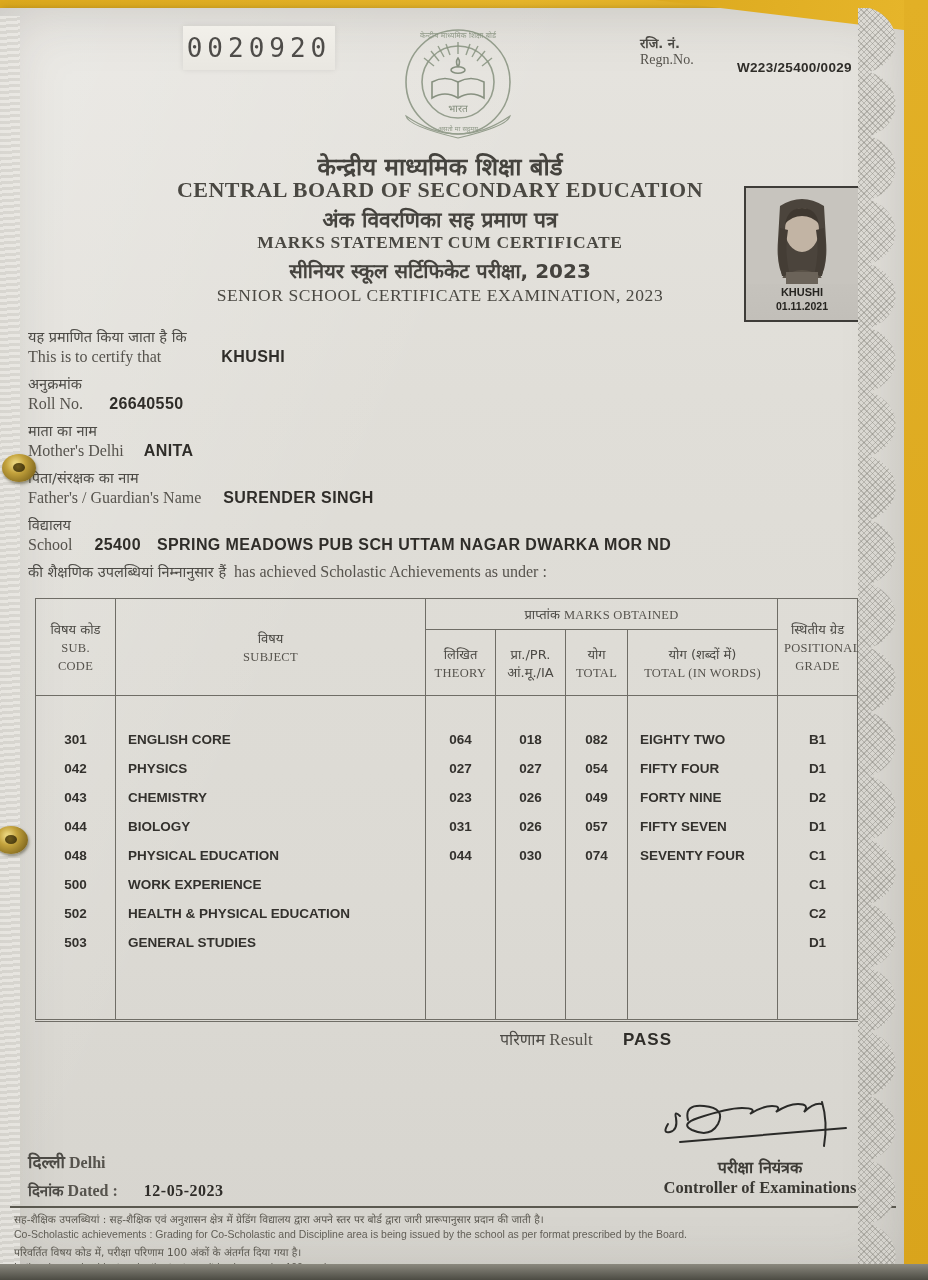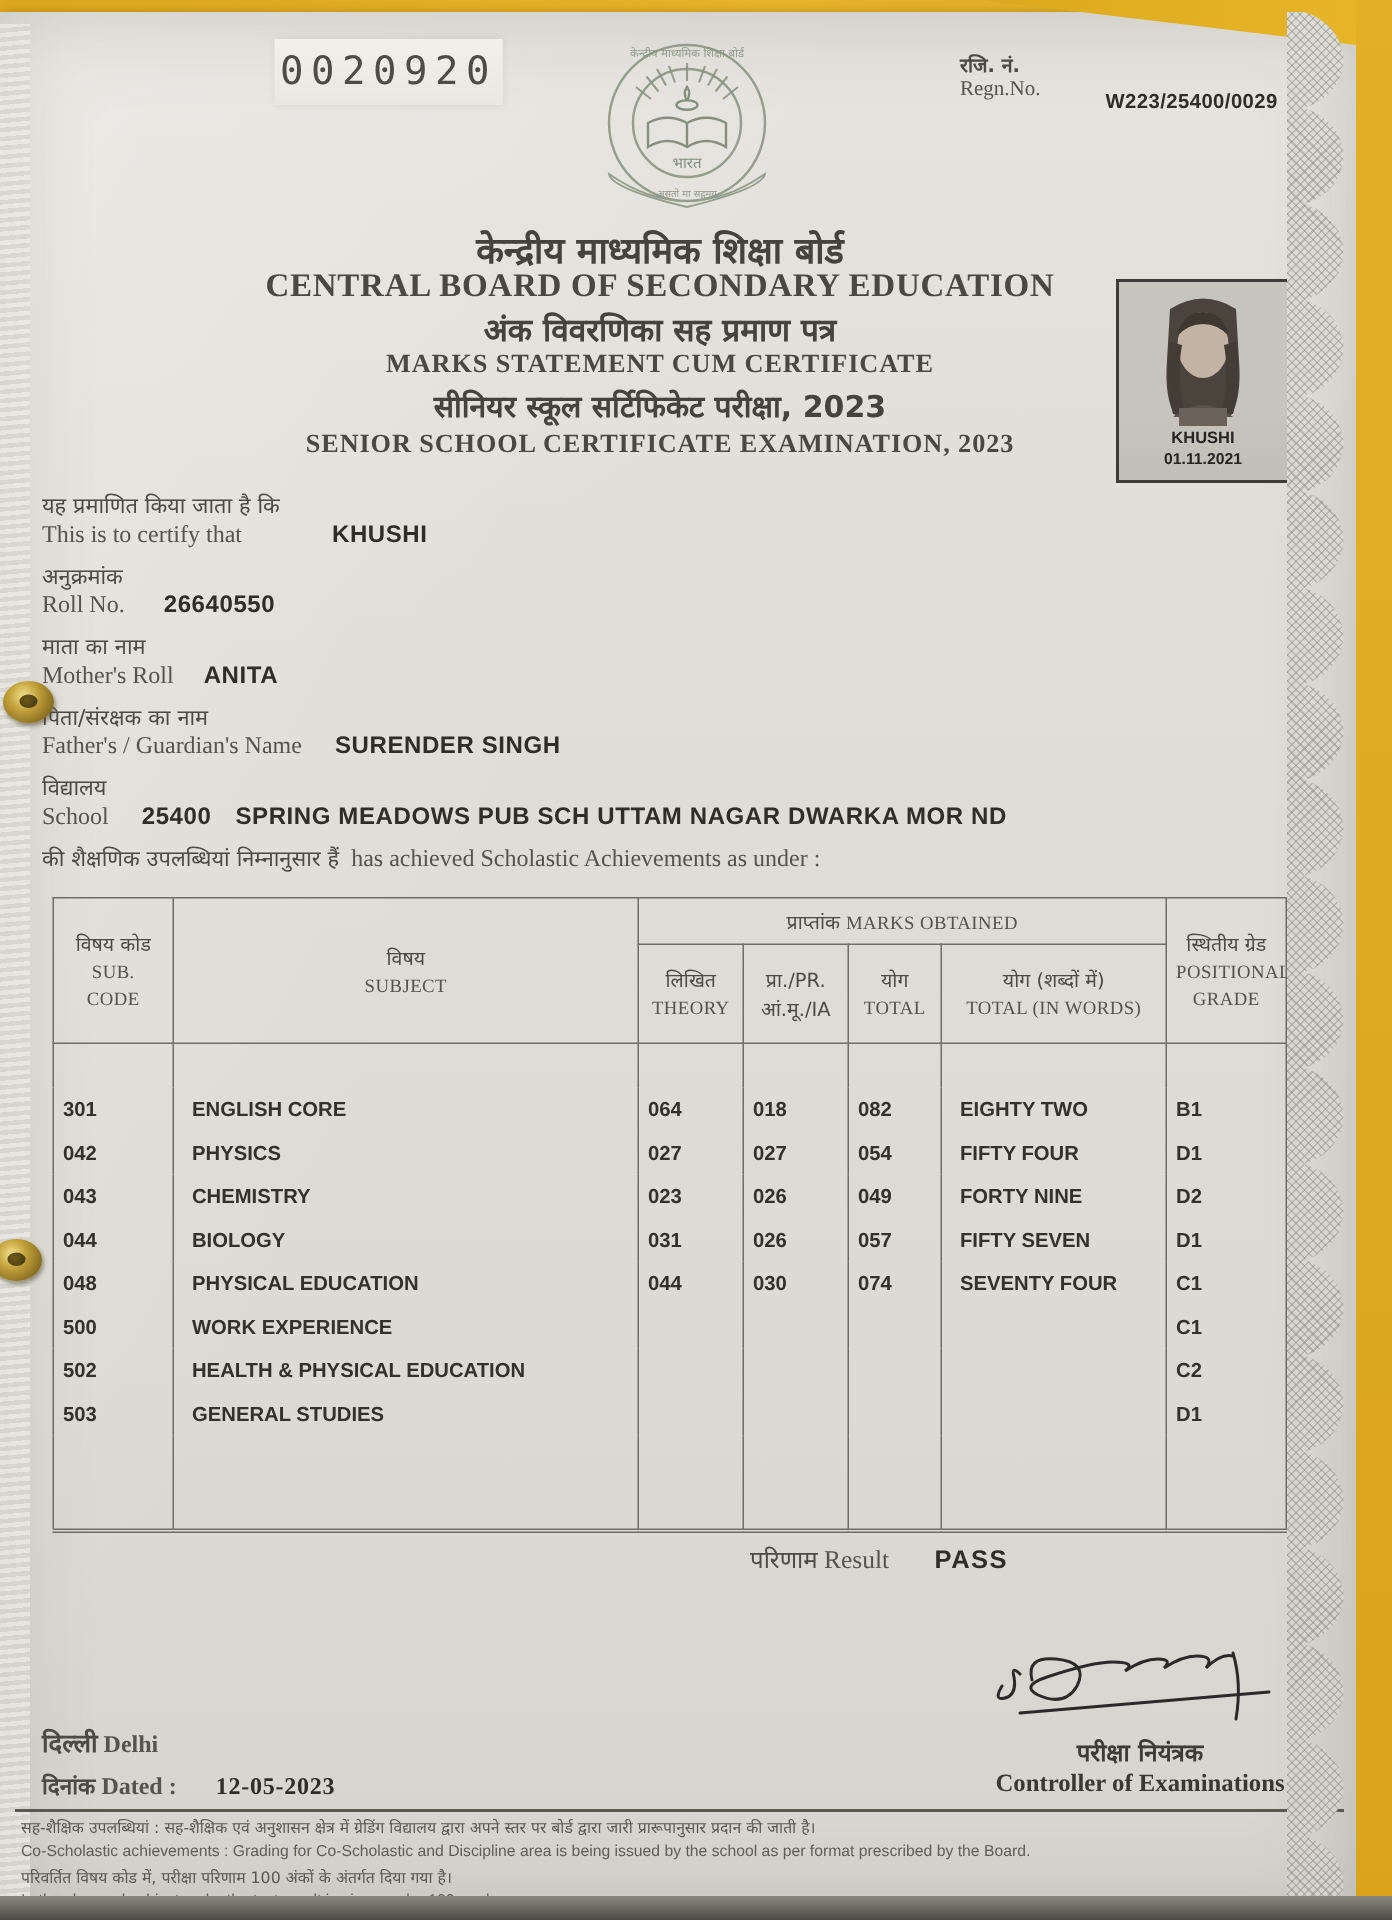--- a/index.html
+++ b/index.html
@@ -65,39 +65,39 @@
     background:linear-gradient(#cfccc6,#c2bfb9);padding:0;}
   .photo-cap{position:absolute;left:0;width:112px;text-align:center;
     font-family:"Liberation Sans",sans-serif;font-weight:bold;color:#262420;}
 
   
   .t-hi1{top:141px;font-size:24px;font-weight:bold;color:#45433e;}
   .t-en1{top:169px;font-size:22px;font-weight:bold;letter-spacing:.5px;color:#4a4842;}
   .t-hi2{top:197px;font-size:21px;font-weight:bold;color:#45433e;}
   .t-en2{top:224px;font-size:17.5px;font-weight:bold;letter-spacing:.6px;color:#4a4842;}
   .t-hi3{top:249px;font-size:20px;font-weight:bold;color:#45433e;}
-  .t-en3{top:277px;font-size:17.5px;font-weight:bold;letter-spacing:.6px;color:#4a4842;}
+  .t-en3{top:277px;font-size:17.5px;font-weight:normal;letter-spacing:.6px;color:#4a4842;}
 
   .lbl-hi{font-size:14.5px;}
   .lbl-en{font-size:16px;}
   .student .val{font-size:16px;letter-spacing:.4px;}
 
   
   table.marks{position:absolute;left:35px;top:590px;width:822px;border-collapse:collapse;
     table-layout:fixed;}
   table.marks th,table.marks td{border:1px solid #6f6d66;padding:0 6px;}
   table.marks thead th{font-weight:normal;text-align:center;}
   .th-hi{font-family:"DejaVu Sans","Liberation Sans",sans-serif;font-size:13px;color:#4c4a45;}
   .th-en{font-family:Liberation Serif, serif;font-size:12.5px;color:#55524c;letter-spacing:.3px;}
   table.marks tbody td{border-top:none;border-bottom:none;
     font-family:"Liberation Sans",sans-serif;font-weight:bold;font-size:13.5px;color:#33312d;
     height:29px;}
   table.marks tr.filler td{height:62px;}
   table.marks tbody{border-bottom:3px double #6f6d66;}
-  .c-center{}
+  .c-center{text-align:center;}
   .c-left{text-align:left;padding-left:12px !important;}
 
   .result-line{top:1020px;left:500px;font-size:17px;}
   .result-line .val{font-size:17px;letter-spacing:1px;}
 
   .sig-block{left:640px;top:1082px;width:240px;text-align:center;}
   .sig-hi{font-size:16px;font-weight:bold;color:#3e3c37;}
   .sig-en{font-size:16.5px;font-weight:bold;color:#3a3833;}
 
   .place{left:28px;top:1142px;font-size:16px;}
@@ -184,21 +184,21 @@
       <span class="en lbl-en">This is to certify that</span>
       <span class="val" style="margin-left:56px;">KHUSHI</span>
     </div>
     <div class="abs hi lbl-hi" style="left:28px;top:365px;">अनुक्रमांक</div>
     <div class="abs" style="left:28px;top:387px;">
       <span class="en lbl-en">Roll No.</span>
       <span class="val" style="margin-left:22px;text-align:right;">26640550</span>
     </div>
     <div class="abs hi lbl-hi" style="left:28px;top:412px;">माता का नाम</div>
     <div class="abs" style="left:28px;top:434px;">
-      <span class="en lbl-en">Mother's Roll</span>
+      <span class="en lbl-en">Mother's Delhi</span>
       <span class="val" style="margin-left:16px;">ANITA</span>
     </div>
     <div class="abs hi lbl-hi" style="left:28px;top:459px;">पिता/संरक्षक का नाम</div>
     <div class="abs" style="left:28px;top:481px;">
       <span class="en lbl-en">Father's / Guardian's Name</span>
       <span class="val" style="margin-left:18px;">SURENDER  SINGH</span>
     </div>
     <div class="abs hi lbl-hi" style="left:28px;top:506px;">विद्यालय</div>
     <div class="abs" style="left:28px;top:528px;">
       <span class="en lbl-en">School</span>

